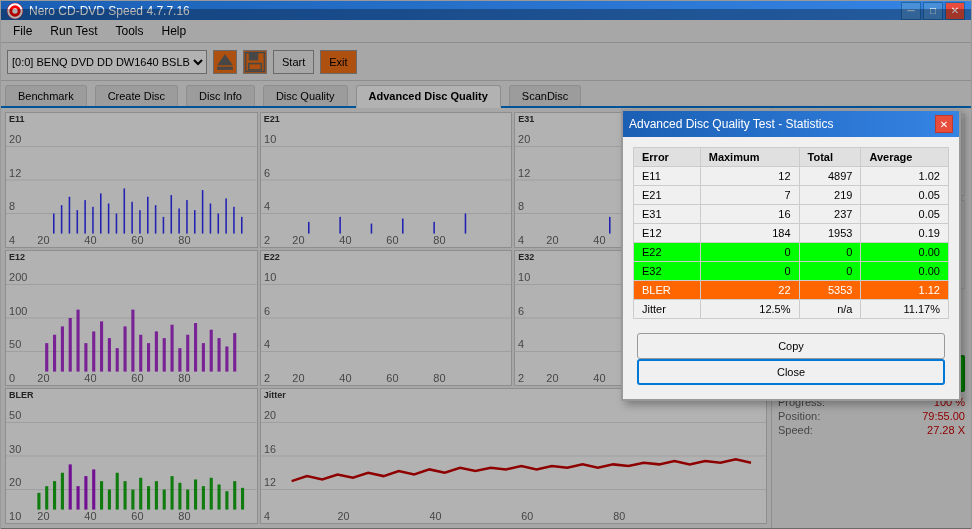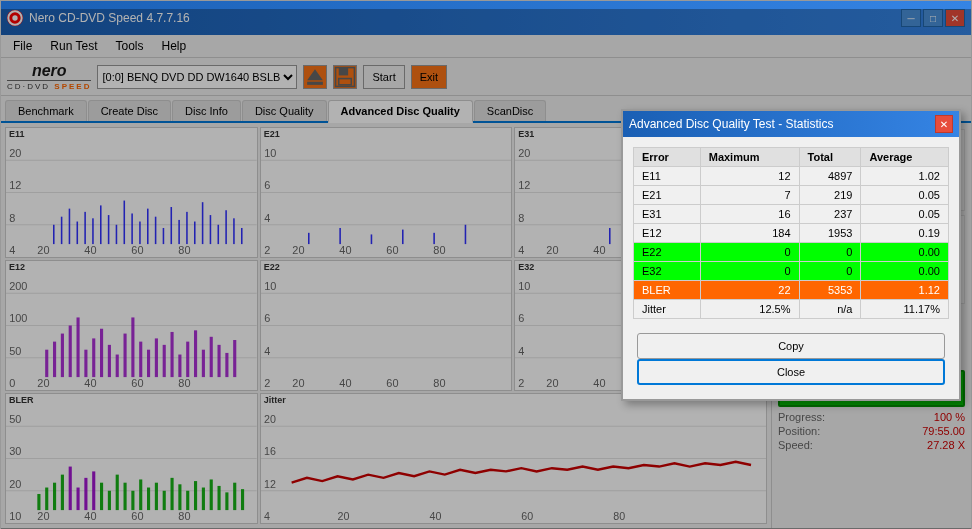--- a/index.html
+++ b/index.html
@@ -1,40 +1,40 @@
 <!DOCTYPE html>
 <html><head>
   <meta charset="utf-8">
   <style>
     * { box-sizing: border-box; margin: 0; padding: 0; }
     body { font-family: 'Segoe UI', Tahoma, sans-serif; font-size: 11px; background: #c0c0c0; overflow: hidden; }
     
     .window { width: 972px; height: 529px; background: #f0f0f0; border: 1px solid #999; position: relative; display: flex; flex-direction: column; }
     
-    .title-bar { background: linear-gradient(to right, #1a5fb4, #3584e4); color: white; padding: 4px 6px; display: flex; align-items: center; justify-content: space-between; height: 34px; }
+    .title-bar { background: linear-gradient(to right, #1a5fb4, #3584e4); color: white; padding: 4px 6px; display: flex; align-items: center; justify-content: space-between; height: 19px; }
     .title-bar-left { display: flex; align-items: center; gap: 6px; }
     .title-bar-icon { width: 16px; height: 16px; background: #f00; border-radius: 50%; font-size: 8px; display: flex; align-items: center; justify-content: center; }
     .title-bar-title { font-size: 12px; font-weight: normal; }
     .title-bar-controls { display: flex; gap: 2px; }
     .title-btn { width: 20px; height: 18px; background: #4a90d9; border: 1px solid #2266aa; color: white; font-size: 10px; cursor: pointer; display: flex; align-items: center; justify-content: center; }
     .title-btn.close { background: #e74c3c; }
     
     .menu-bar { background: #f0f0f0; border-bottom: 1px solid #ccc; padding: 2px 4px; display: flex; gap: 2px; }
     .menu-item { padding: 2px 8px; cursor: pointer; font-size: 12px; }
     
     .toolbar { background: #f0f0f0; border-bottom: 1px solid #ccc; padding: 3px 6px; display: flex; align-items: center; gap: 6px; height: 38px; }
     .nero-logo { display: flex; flex-direction: column; align-items: center; }
     
     .drive-select { height: 24px; font-size: 11px; min-width: 200px; border: 1px solid #999; background: white; }
     .toolbar-btn { height: 24px; padding: 0 8px; font-size: 11px; border: 1px solid #999; background: #f97316; cursor: pointer; }
     .start-btn { background: #f0f0f0; }
     .eject-btn { width: 24px; height: 24px; padding: 0; }
     .save-btn { width: 24px; height: 24px; padding: 0; }
     
-    .tabs { display: flex; background: #f0f0f0; border-bottom: 2px solid #0078d7; padding: 0 4px; padding-top: 4px; gap: 1px; }
+    .tabs { display: flex; background: #f0f0f0; border-bottom: 2px solid #0078d7; padding: 0 4px; padding-top: 4px; gap: 8px; }
     .tab { padding: 4px 12px; border: 1px solid #ccc; border-bottom: none; background: #e0e0e0; cursor: pointer; font-size: 11px; border-radius: 3px 3px 0 0; }
     .tab.active { background: white; border-bottom: 2px solid white; margin-bottom: -2px; color: #000; font-weight: bold; }
     
     .main-content { display: flex; flex: 1; overflow: hidden; }
     
     .charts-area { flex: 1; padding: 4px; display: grid; grid-template-columns: 1fr 1fr 1fr; grid-template-rows: 1fr 1fr 1fr; gap: 2px; min-width: 0; }
     
     .chart-cell { background: white; border: 1px solid #ccc; position: relative; overflow: hidden; }
     .chart-label { position: absolute; top: 1px; left: 3px; font-size: 9px; font-weight: bold; color: #333; z-index: 2; }
     
@@ -114,24 +114,20 @@
   </div>
 
   <div class="menu-bar">
     <span class="menu-item">File</span>
     <span class="menu-item">Run Test</span>
     <span class="menu-item">Tools</span>
     <span class="menu-item">Help</span>
   </div>
 
   <div class="toolbar">
-    <div class="nero-logo">
-      <span style="font-size:16px; font-weight:bold; font-style:italic; color:#1a1a1a;">nero</span>
-      <span style="font-size:8px; color:#333; letter-spacing:2px; border-top:1px solid #666; padding-top:1px;">CD·DVD <span style="color:#ff6600; font-weight:bold;">SPEED</span></span>
-    </div>
     <select class="drive-select">
       <option>[0:0]  BENQ DVD DD DW1640 BSLB</option>
     </select>
     <button class="toolbar-btn eject-btn" title="Eject">
       <svg width="14" height="14" viewBox="0 0 14 14">
           <path d="M7 2L12 9H2L7 2Z" fill="#666"></path>
           <rect x="2" y="10" width="10" height="2" fill="#666"></rect>
         </svg>
     </button>
     <button class="toolbar-btn save-btn" title="Save">

